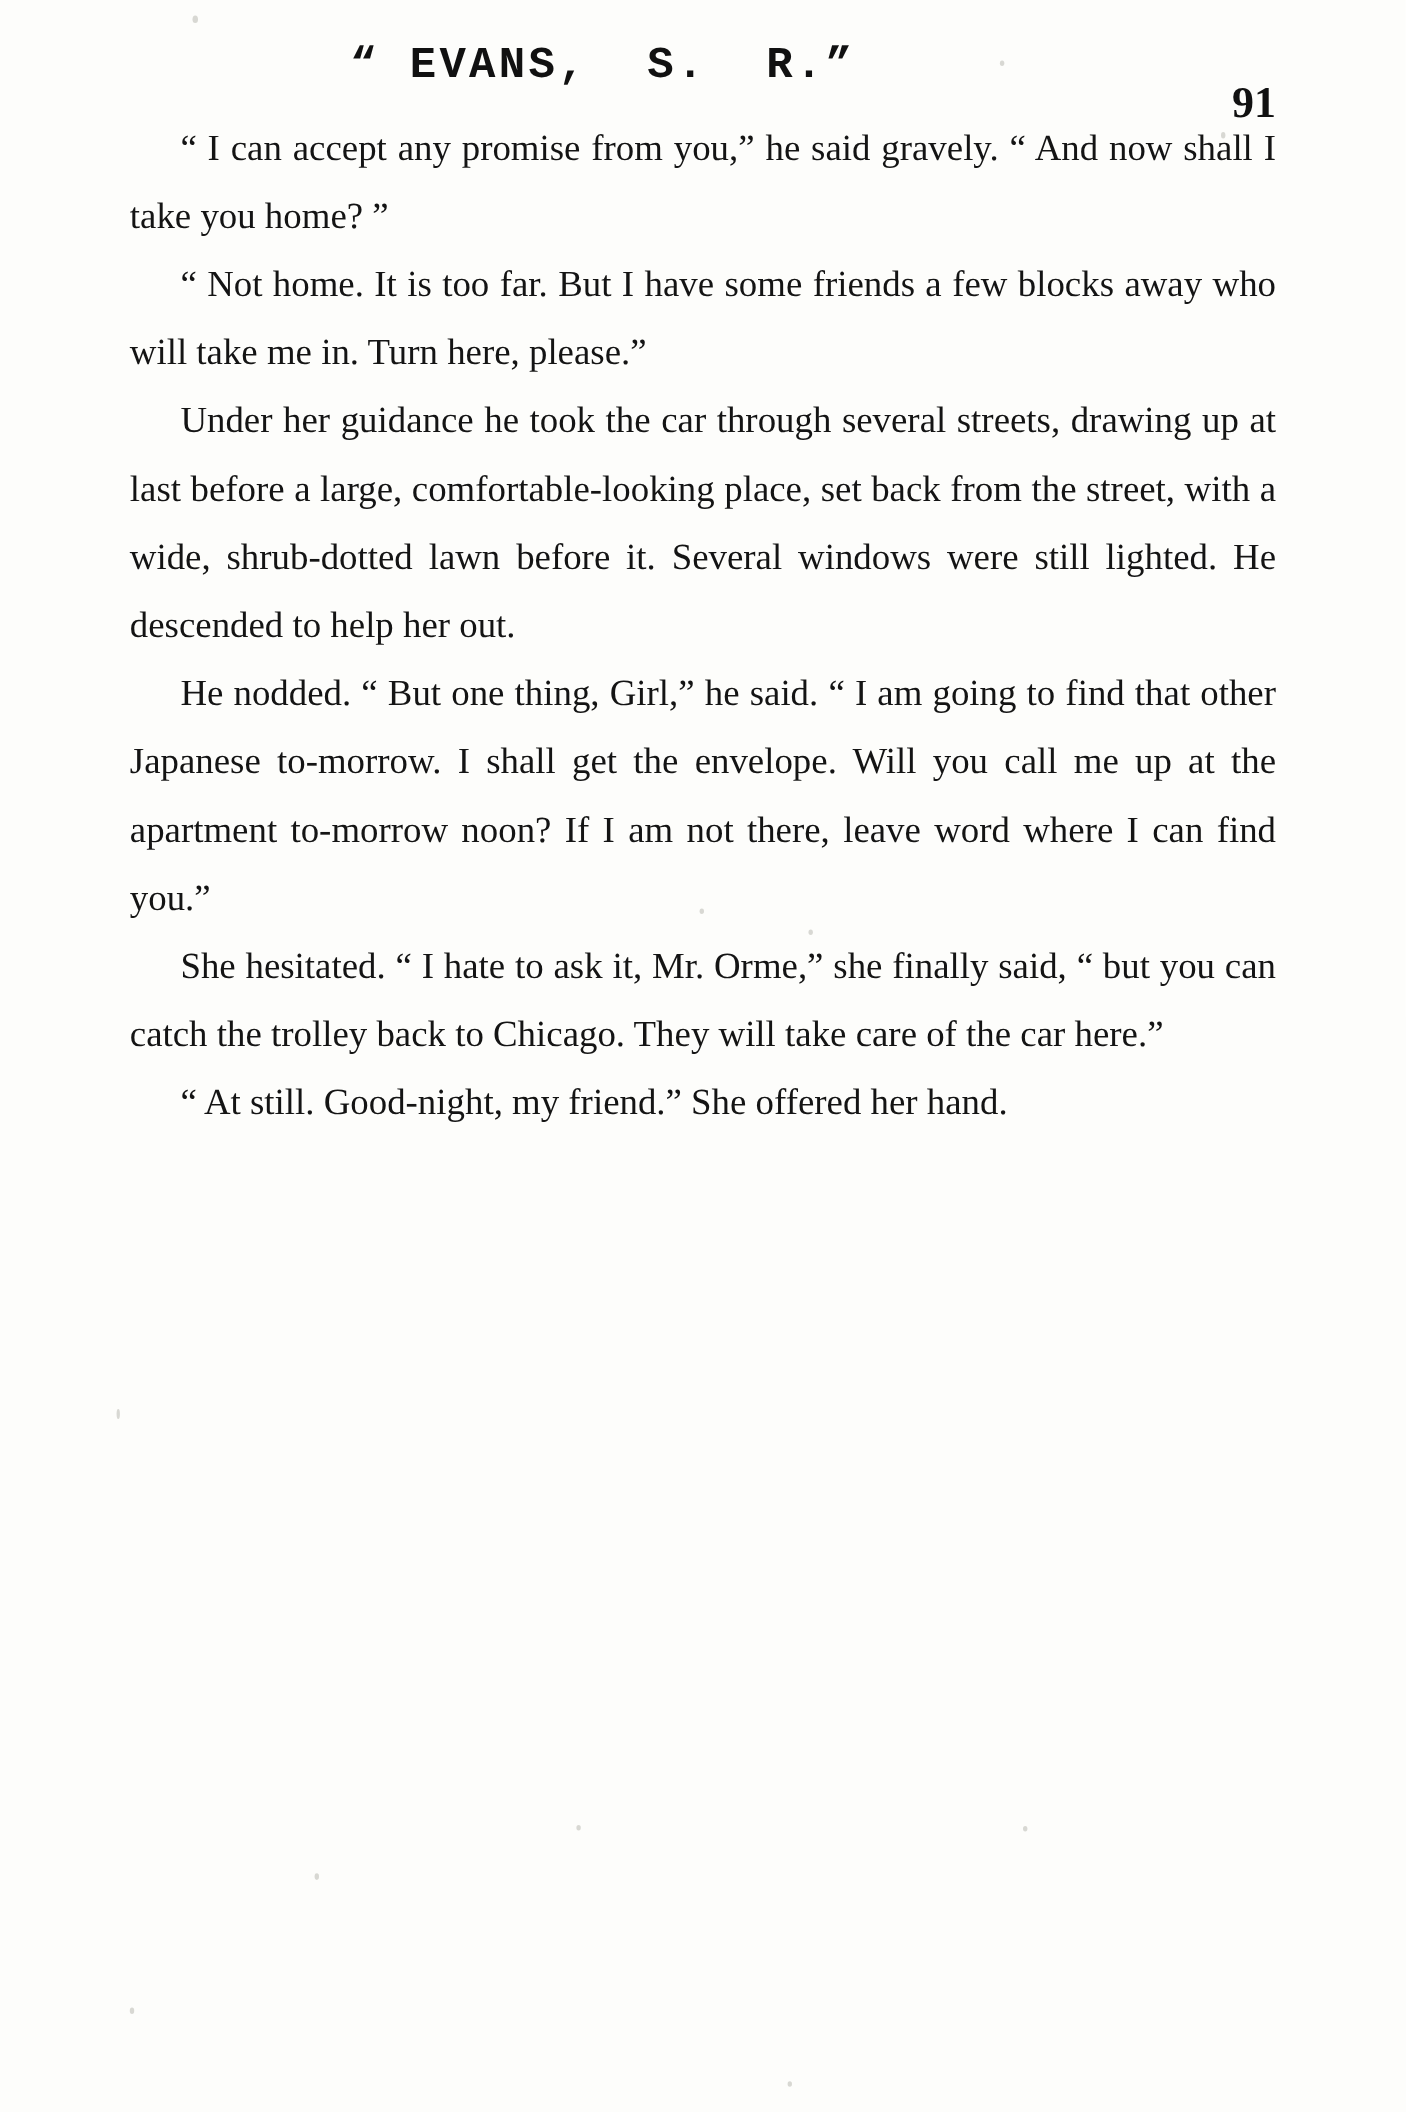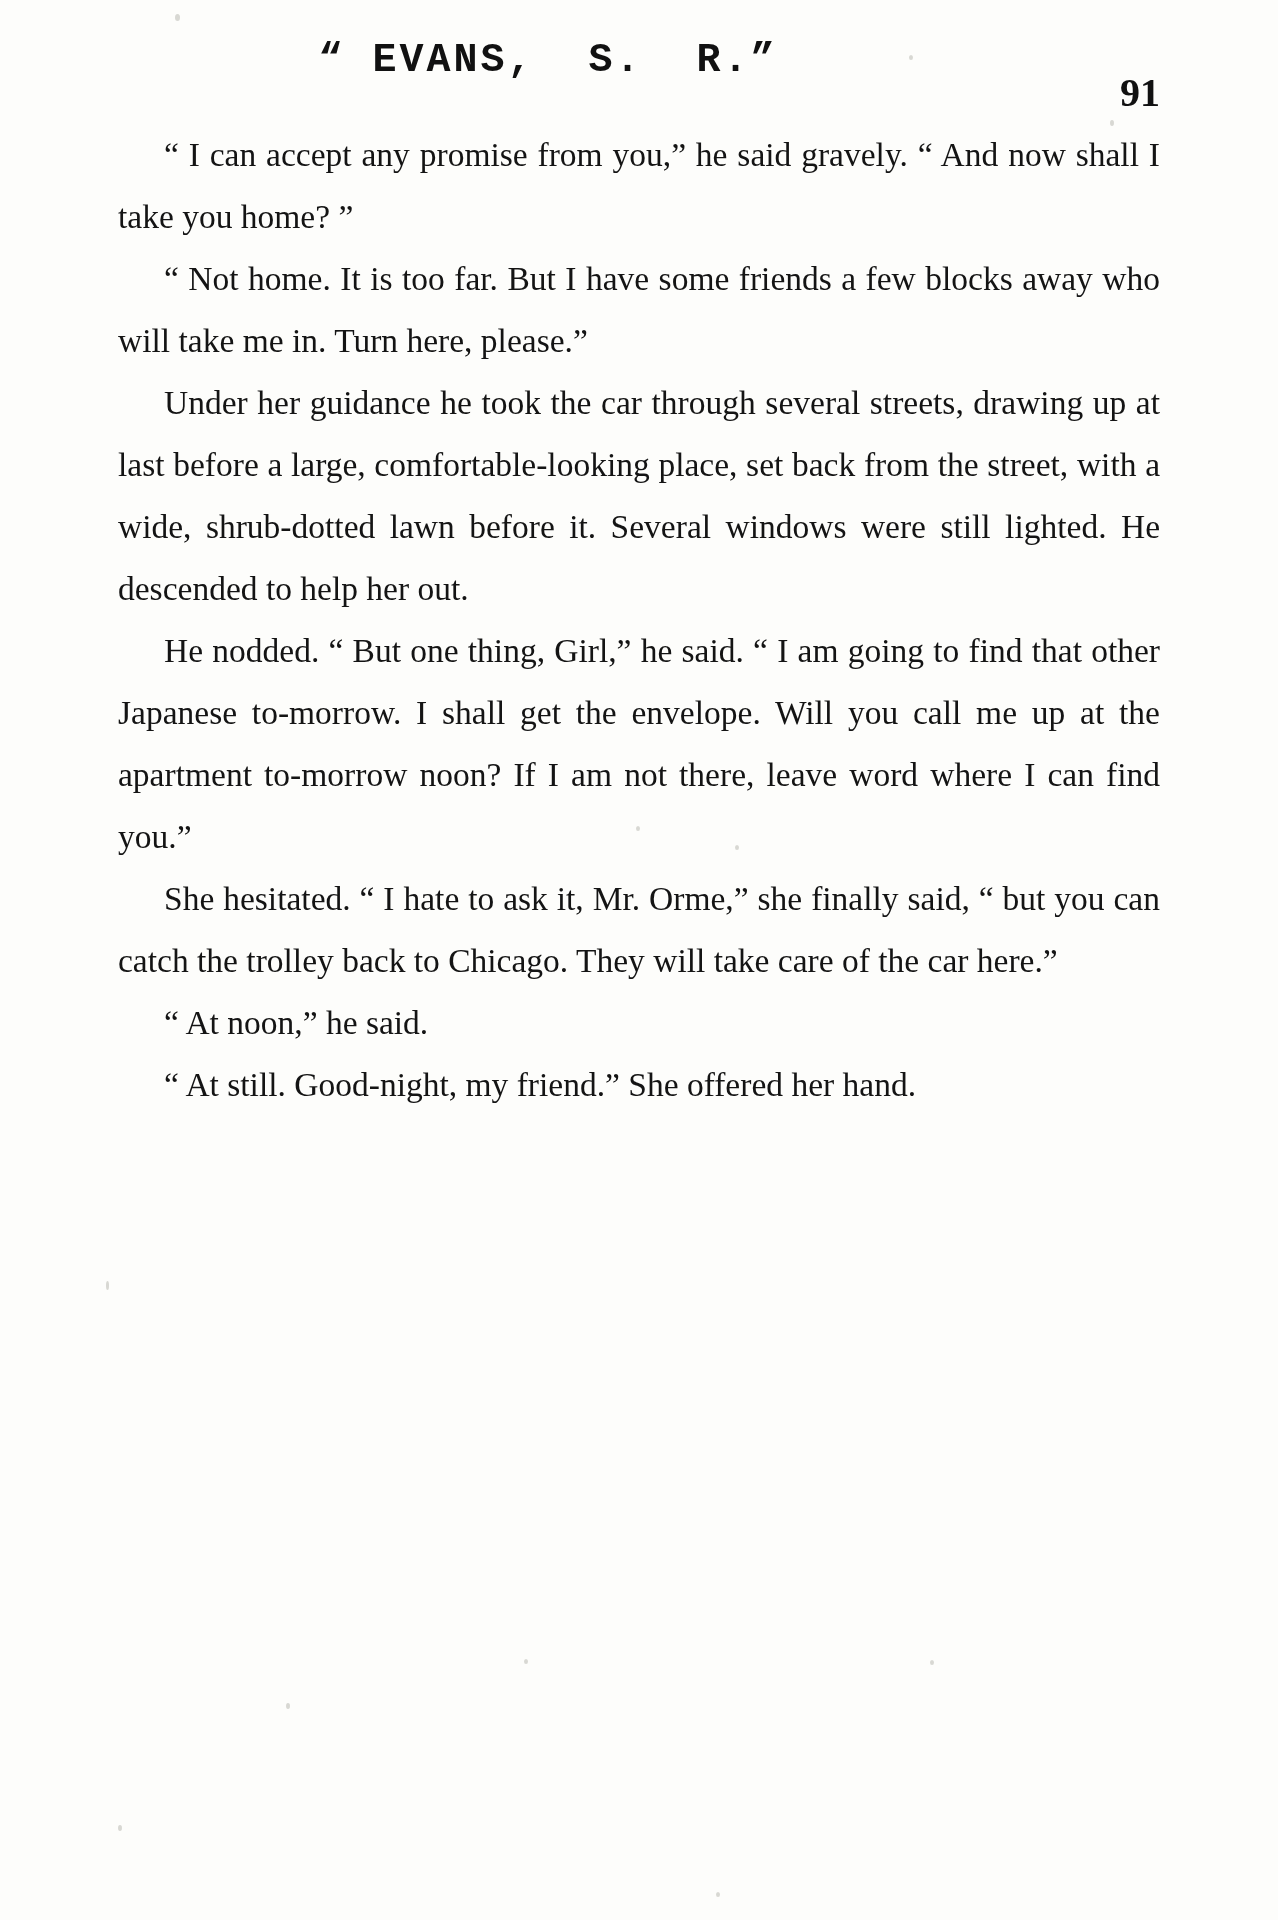--- a/index.html
+++ b/index.html
@@ -43,21 +43,21 @@
   .header-folio {
     position: absolute;
     right: 0;
     top: 2px;
     font-size: 40px;
     font-weight: 700;
     margin-top: 29px;
   }
   .body-text {
     position: absolute;
-    top: 124px;
+    top: 104px;
     left: 118px;
     width: 1042px;
     font-size: 33.5px;
     line-height: 62px;
     text-align: justify;
     text-justify: inter-word;
     color: #141414;
   }
   p {
     margin: 0;
@@ -81,21 +81,20 @@
     <div class="header-title">“ EVANS,  S.  R.”</div>
     <div class="header-folio">91</div>
   </div>
 
   <div class="body-text">
     <p>“ I can accept any promise from you,” he said gravely.  “ And now shall I take you home? ”</p>
     <p>“ Not home.  It is too far.  But I have some friends a few blocks away who will take me in. Turn here, please.”</p>
     <p>Under her guidance he took the car through several streets, drawing up at last before a large, comfortable-looking place, set back from the street, with a wide, shrub-dotted lawn before it. Several windows were still lighted.  He descended to help her out.</p>
     <p>He nodded.  “ But one thing, Girl,” he said. “ I am going to find that other Japanese to-morrow.  I shall get the envelope.  Will you call me up at the apartment to-morrow noon?  If I am not there, leave word where I can find you.”</p>
     <p>She hesitated.  “ I hate to ask it, Mr. Orme,” she finally said, “ but you can catch the trolley back to Chicago.  They will take care of the car here.”</p>
-    <p>“ At noon,” he said.</p>
     <p>“ At still.  Good-night, my friend.”  She offered her hand.</p>
   </div>
 
   <span class="speckle" style="left:175px; top:14px; width:5px; height:7px;"></span>
   <span class="speckle" style="left:909px; top:55px; width:4px; height:5px;"></span>
   <span class="speckle" style="left:1110px; top:120px; width:4px; height:6px;"></span>
   <span class="speckle" style="left:636px; top:826px; width:4px; height:5px;"></span>
   <span class="speckle" style="left:735px; top:845px; width:4px; height:5px;"></span>
   <span class="speckle" style="left:106px; top:1281px; width:3px; height:9px;"></span>
   <span class="speckle" style="left:286px; top:1703px; width:4px; height:6px;"></span>

